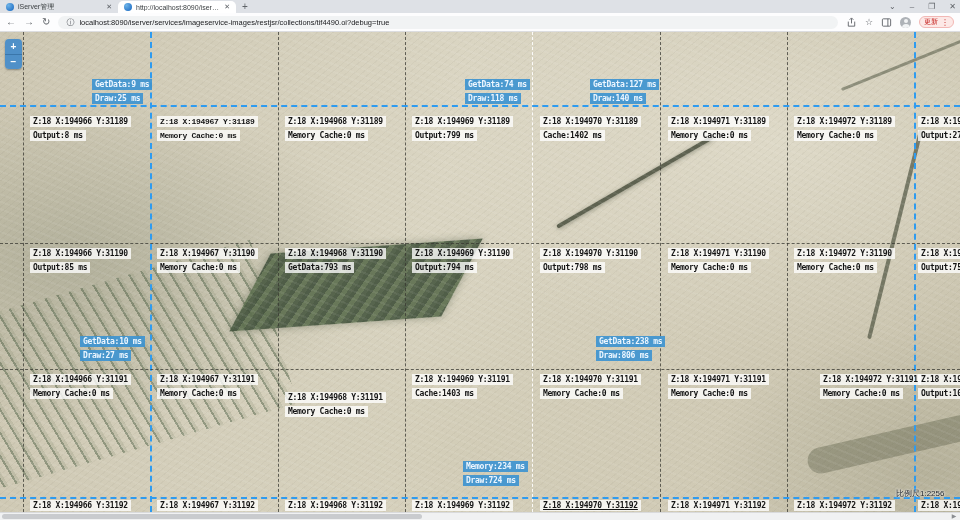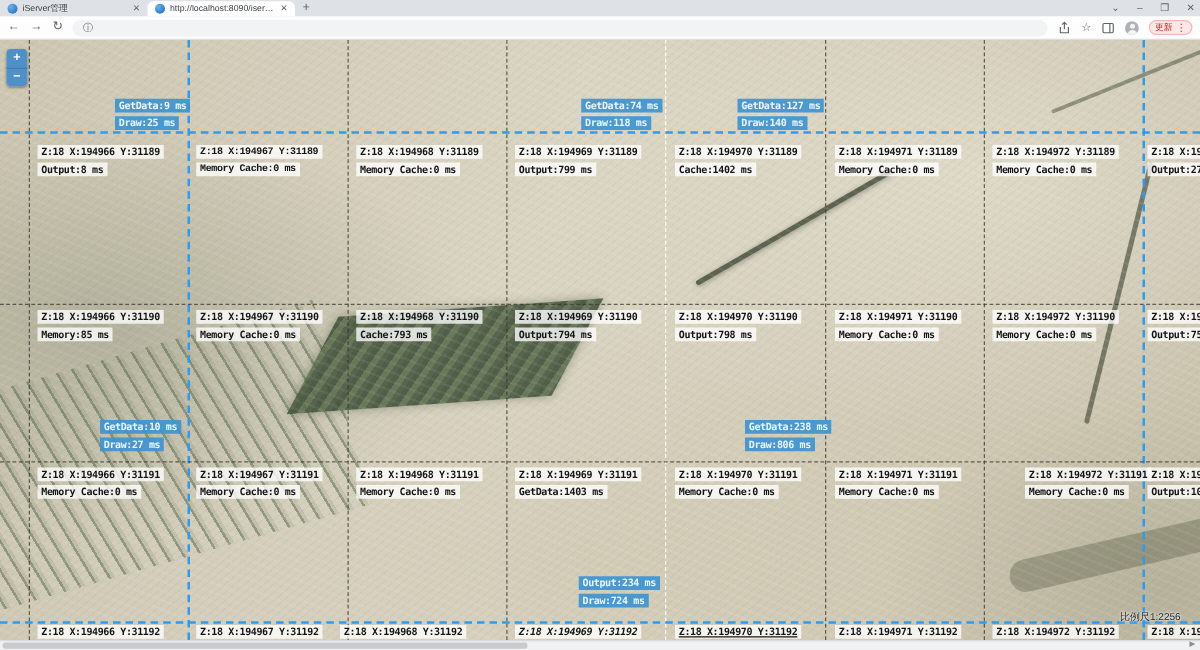--- a/index.html
+++ b/index.html
@@ -128,20 +128,21 @@
     <span>✕</span>
   </div>
 </div>
 
 <div class="toolbar">
   <span class="navbtn">←</span>
   <span class="navbtn">→</span>
   <span class="navbtn">↻</span>
   <div class="omnibox">
     <span class="info">ⓘ</span>
+    <span class="url">localhost:8090/iserver/services/imageservice-images/restjsr/collections/tif4490.oi?debug=true</span>
   </div>
   <span class="tbicon">
     <svg viewBox="0 0 24 24" fill="none" stroke="#5f6368" stroke-width="2">
       <path d="M5 10v10h14V10"></path>
         <path d="M12 14V3"></path>
         <path d="M8 6l4-4 4 4"></path>
     </svg>
   </span>
   <span class="star">☆</span>
   <span class="tbicon">
@@ -206,29 +207,29 @@
       <div class="tile-label" style="left: 794px; top: 84px;">
         <div class="chip">Z:18 X:194972 Y:31189</div>
         <div class="chip">Memory Cache:0 ms</div>
       </div>
       <div class="tile-label" style="left: 918px; top: 84px;">
         <div class="chip">Z:18 X:19</div>
         <div class="chip">Output:27</div>
       </div>
       <div class="tile-label" style="left: 30px; top: 216px;">
         <div class="chip">Z:18 X:194966 Y:31190</div>
-        <div class="chip">Memory:85 ms</div>
+        <div class="chip">Output:85 ms</div>
       </div>
       <div class="tile-label" style="left: 157px; top: 216px;">
         <div class="chip">Z:18 X:194967 Y:31190</div>
         <div class="chip">Memory Cache:0 ms</div>
       </div>
       <div class="tile-label" style="left: 285px; top: 216px;">
         <div class="chip">Z:18 X:194968 Y:31190</div>
-        <div class="chip">Cache:793 ms</div>
+        <div class="chip">GetData:793 ms</div>
       </div>
       <div class="tile-label" style="left: 412px; top: 216px;">
         <div class="chip">Z:18 X:194969 Y:31190</div>
         <div class="chip">Output:794 ms</div>
       </div>
       <div class="tile-label" style="left: 540px; top: 216px;">
         <div class="chip">Z:18 X:194970 Y:31190</div>
         <div class="chip">Output:798 ms</div>
       </div>
       <div class="tile-label" style="left: 668px; top: 216px;">
@@ -244,27 +245,27 @@
         <div class="chip">Output:75</div>
       </div>
       <div class="tile-label" style="left: 30px; top: 342px;">
         <div class="chip">Z:18 X:194966 Y:31191</div>
         <div class="chip">Memory Cache:0 ms</div>
       </div>
       <div class="tile-label" style="left: 157px; top: 342px;">
         <div class="chip">Z:18 X:194967 Y:31191</div>
         <div class="chip">Memory Cache:0 ms</div>
       </div>
-      <div class="tile-label" style="left: 285px; top: 342px; text-align: center;">
+      <div class="tile-label" style="left: 285px; top: 360px; text-align: center;">
         <div class="chip">Z:18 X:194968 Y:31191</div>
         <div class="chip">Memory Cache:0 ms</div>
       </div>
       <div class="tile-label" style="left: 412px; top: 342px;">
         <div class="chip">Z:18 X:194969 Y:31191</div>
-        <div class="chip">GetData:1403 ms</div>
+        <div class="chip">Cache:1403 ms</div>
       </div>
       <div class="tile-label" style="left: 540px; top: 342px;">
         <div class="chip">Z:18 X:194970 Y:31191</div>
         <div class="chip">Memory Cache:0 ms</div>
       </div>
       <div class="tile-label" style="left: 668px; top: 342px;">
         <div class="chip">Z:18 X:194971 Y:31191</div>
         <div class="chip">Memory Cache:0 ms</div>
       </div>
       <div class="tile-label" style="left: 820px; top: 342px;">
@@ -274,24 +275,24 @@
       <div class="tile-label" style="left: 918px; top: 342px;">
         <div class="chip">Z:18 X:19</div>
         <div class="chip">Output:10</div>
       </div>
       <div class="tile-label" style="left: 30px; top: 468px;">
         <div class="chip">Z:18 X:194966 Y:31192</div>
       </div>
       <div class="tile-label" style="left: 157px; top: 468px;">
         <div class="chip">Z:18 X:194967 Y:31192</div>
       </div>
-      <div class="tile-label" style="left: 272px; top: 468px; text-align: center;">
+      <div class="tile-label" style="left: 285px; top: 468px; text-align: center;">
         <div class="chip">Z:18 X:194968 Y:31192</div>
       </div>
-      <div class="tile-label" style="left: 412px; top: 468px; font-style: italic;">
+      <div class="tile-label" style="left: 412px; top: 468px;">
         <div class="chip">Z:18 X:194969 Y:31192</div>
       </div>
       <div class="tile-label" style="left: 540px; top: 468px; text-decoration: underline;">
         <div class="chip">Z:18 X:194970 Y:31192</div>
       </div>
       <div class="tile-label" style="left: 668px; top: 468px;">
         <div class="chip">Z:18 X:194971 Y:31192</div>
       </div>
       <div class="tile-label" style="left: 794px; top: 468px;">
         <div class="chip">Z:18 X:194972 Y:31192</div>
@@ -313,21 +314,21 @@
       </div>
       <div class="tile-label perf" style="left: 80px; top: 304px;">
         <div class="chip">GetData:10 ms</div>
         <div class="chip">Draw:27 ms</div>
       </div>
       <div class="tile-label perf" style="left: 580px; top: 304px; margin-left: 16px;">
         <div class="chip">GetData:238 ms</div>
         <div class="chip">Draw:806 ms</div>
       </div>
       <div class="tile-label perf" style="left: 463px; top: 429px;">
-        <div class="chip">Output:234 ms</div>
+        <div class="chip">Memory:234 ms</div>
         <div class="chip">Draw:724 ms</div>
       </div>
     </div>
 
   <div class="zoom-ctl">
     <div class="zoom-btn">+</div>
     <div class="zoom-btn">−</div>
   </div>
 
   <div class="scale-text">比例尺1:2256</div>

